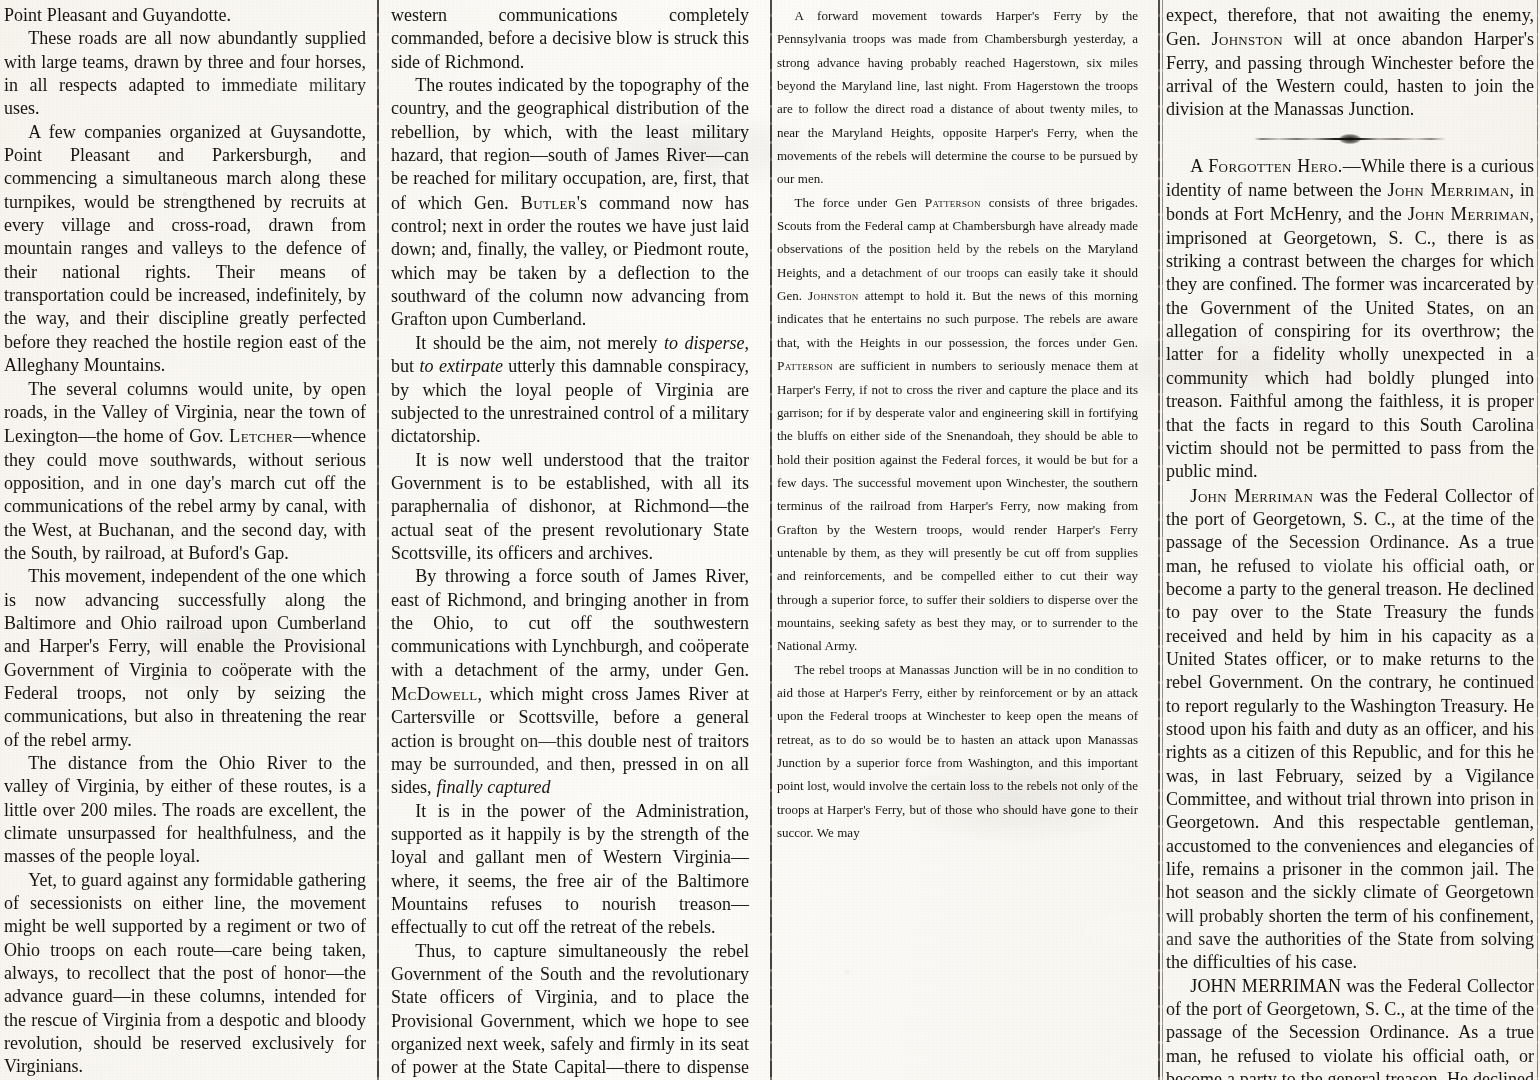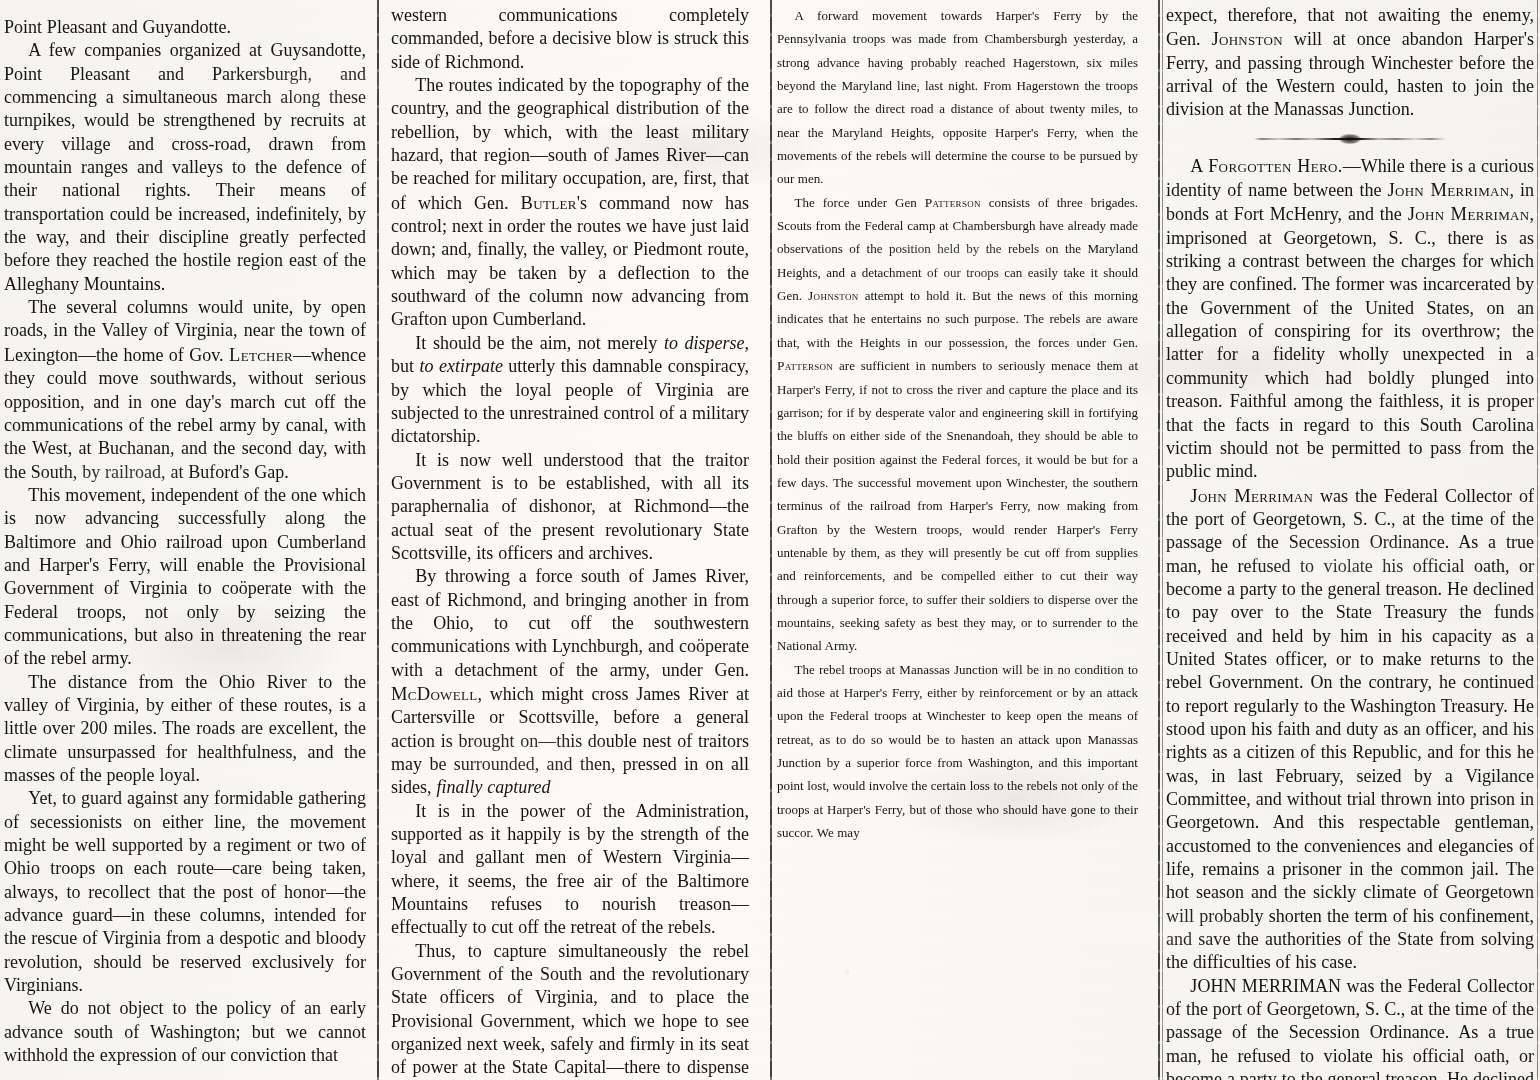--- a/index.html
+++ b/index.html
@@ -51,21 +51,21 @@
     display: flex;
     align-items: flex-start;
   }
   .col {
     position: relative;
     box-sizing: border-box;
     height: 1080px;
     overflow: hidden;
     color: #13110f;
   }
-  .col-1 { width: 378px; padding: 16px 12px 0 4px; border-radius: 15px; }
+  .col-1 { width: 378px; padding: 4px 12px 0 4px; border-radius: 15px; }
   .col-2 { width: 385px; padding: 4px 14px 17px 13px; }
   .col-3 { width: 389px; padding: 4px 14px 0 14px; }
   .col-4 { width: 388px; padding: 4px 6px 0 14px; }
 
   
   .rule {
     position: absolute;
     top: 0;
     width: 2px;
     height: 1080px;
@@ -194,20 +194,21 @@
 </style>
 </head>
 <body>
 
 <div id="page">
 
   <div id="cols">
 
     <div class="col col-1">
       <p class="para noindent">Point Pleasant and Guyandotte.</p>
+      <p class="para">These roads are all now abundantly supplied with large teams, drawn by three and four horses, in all respects adapted to immediate military uses.</p>
       <p class="para">
         <span>A few companies organized at Guysandotte, Point Pleasant and Parkersburgh, and commencing a simultaneous march along these turnpikes, would be strengthened by recruits at every village and cross-road, drawn from mountain ranges and valleys to the defence of their national rights. Their means of transportation could be increased, indefinitely, by the way, and their discipline greatly perfected before they reached the hostile region east of the Alleghany Mountains.</span>
       </p>
       <p class="para">
         <span>The several columns would unite, by open roads, in the Valley of Virginia, near the town of Lexington—the home of Gov. </span><span class="sc">Letcher</span><span>—whence they could move southwards, without serious opposition, and in one day's march cut off the communications of the rebel army by canal, with the West, at Buchanan, and the second day, with the South, by railroad, at Buford's Gap.</span>
       </p>
       <p class="para">This movement, independent of the one which is now advancing successfully along the Baltimore and Ohio railroad upon Cumberland and Harper's Ferry, will enable the Provisional Government of Virginia to coöperate with the Federal troops, not only by seizing the communications, but also in threatening the rear of the rebel army.</p>
       <p class="para">The distance from the Ohio River to the valley of Virginia, by either of these routes, is a little over 200 miles. The roads are excellent, the climate unsurpassed for healthfulness, and the masses of the people loyal.</p>
       <p class="para">Yet, to guard against any formidable gathering of secessionists on either line, the movement might be well supported by a regiment or two of Ohio troops on each route—care being taken, always, to recollect that the post of honor—the advance guard—in these columns, intended for the rescue of Virginia from a despotic and bloody revolution, should be reserved exclusively for Virginians.</p>
       <p class="para">

